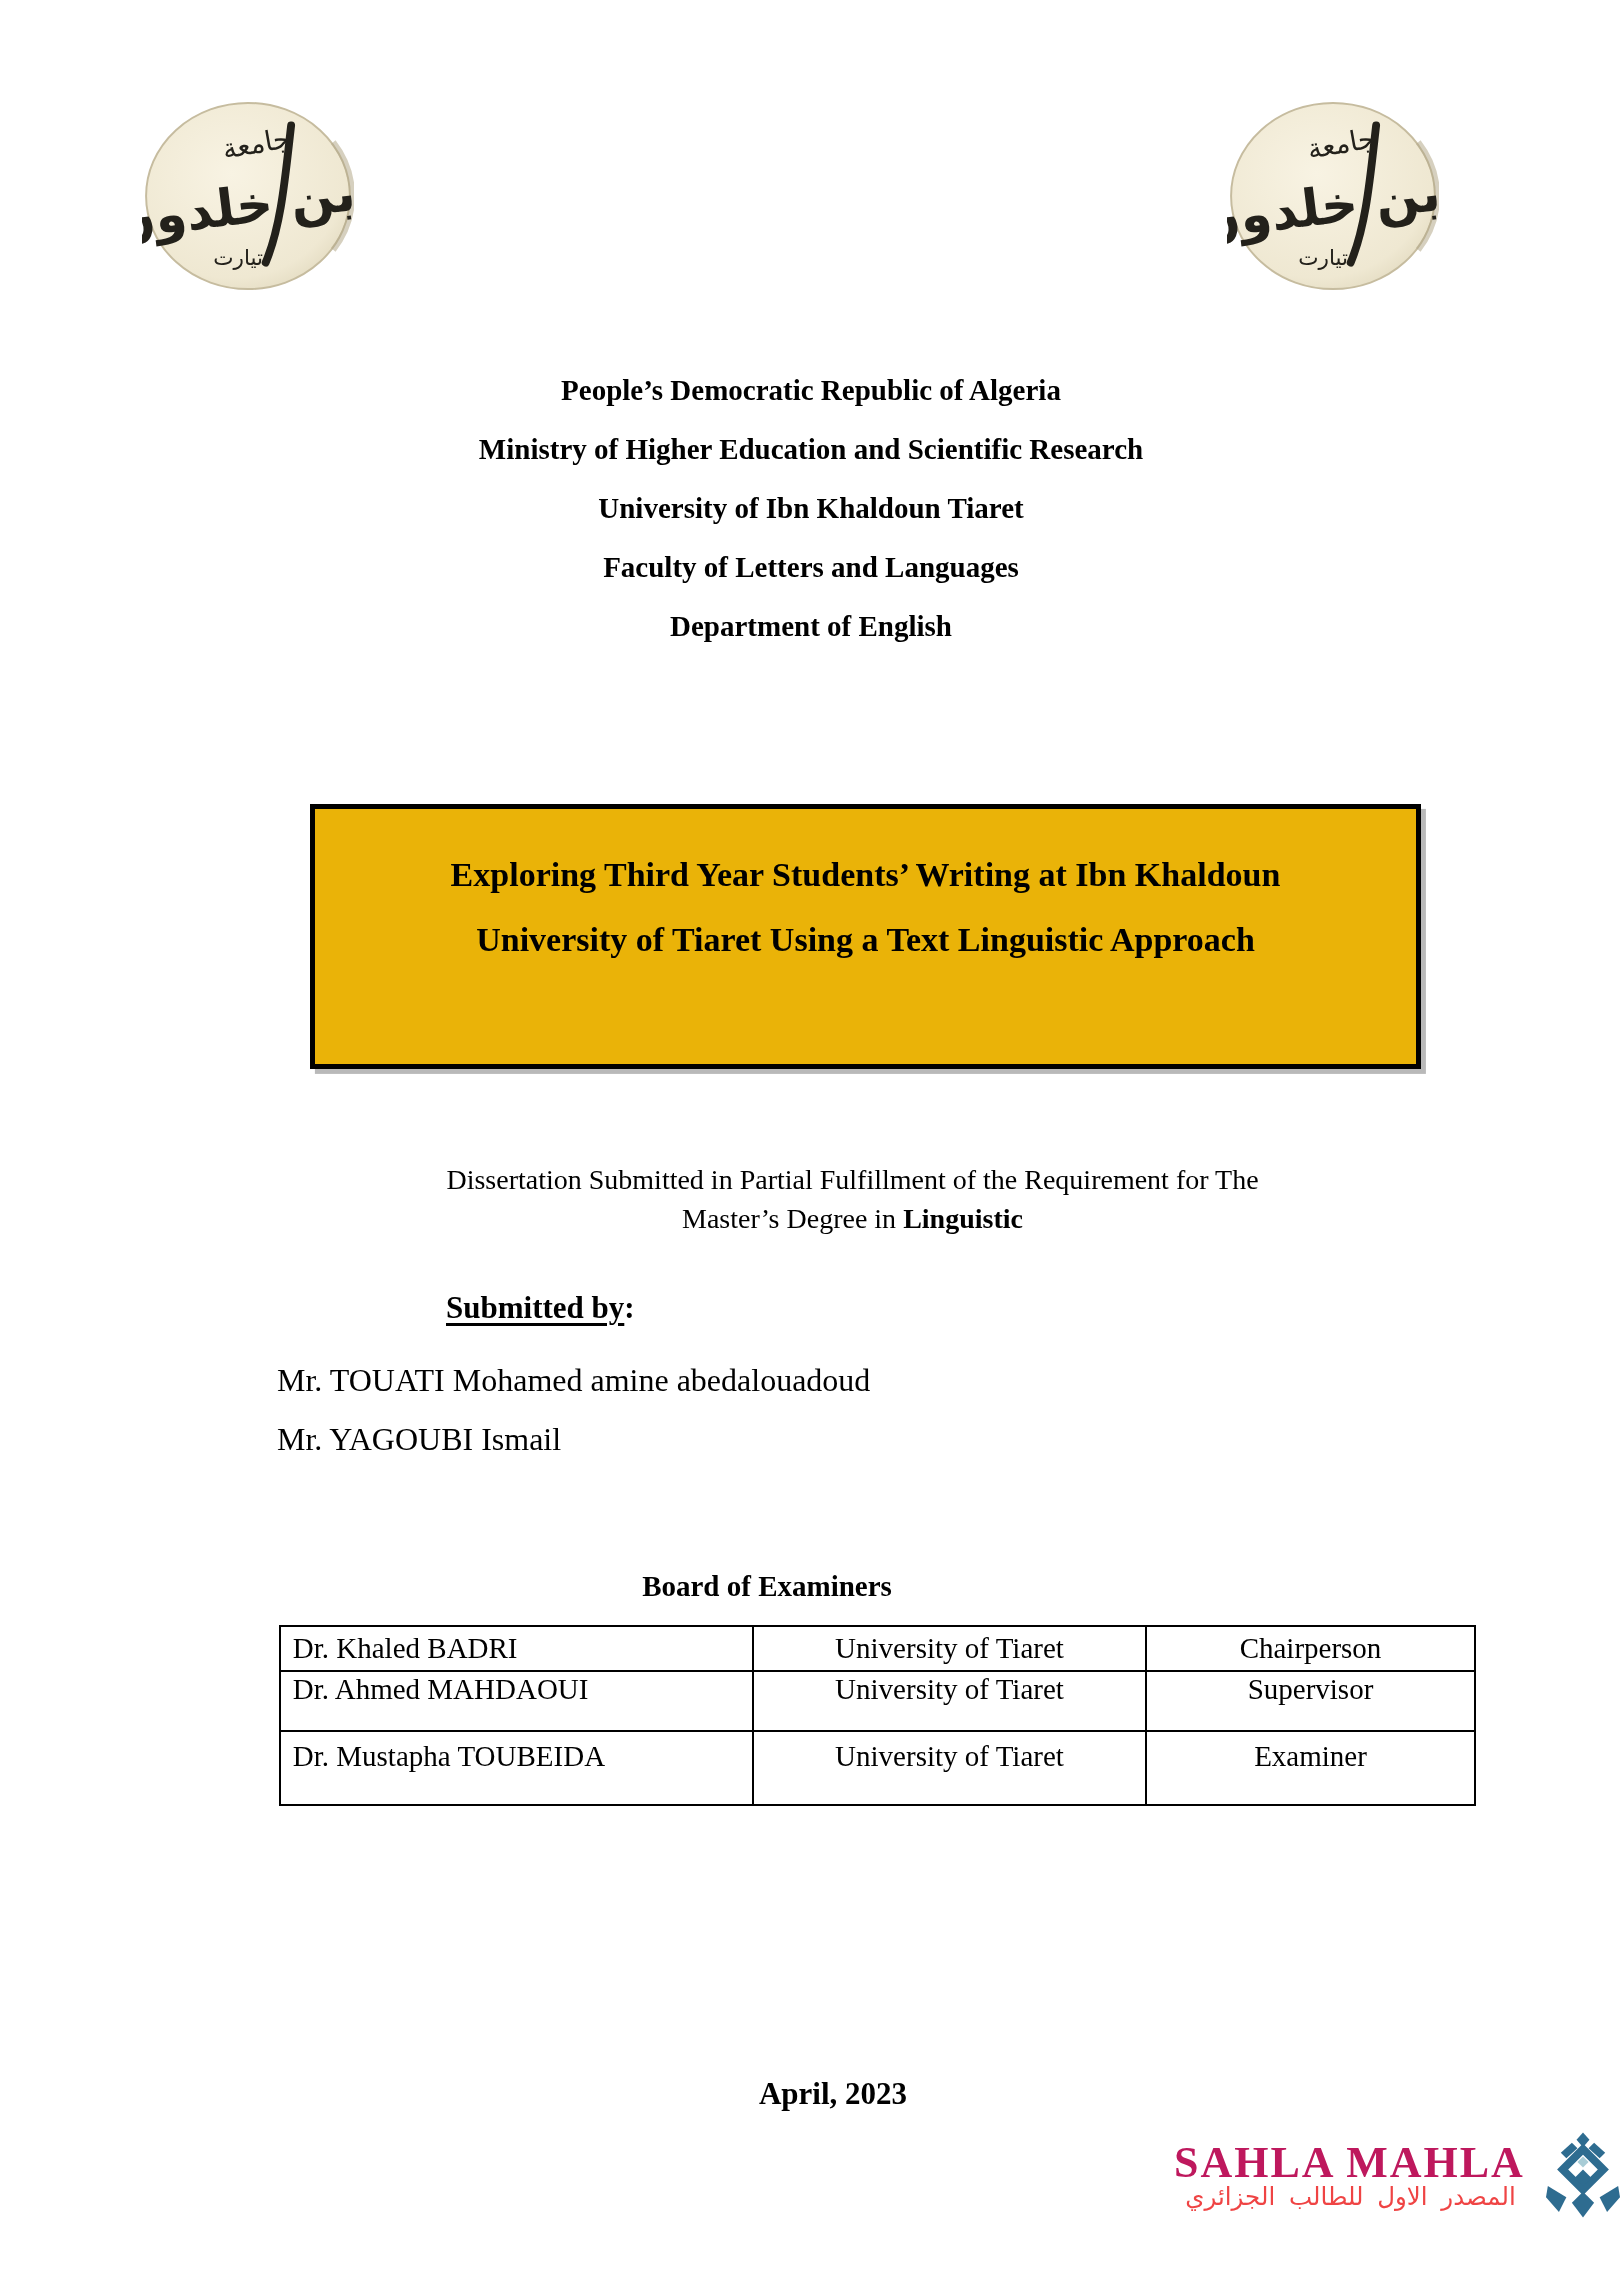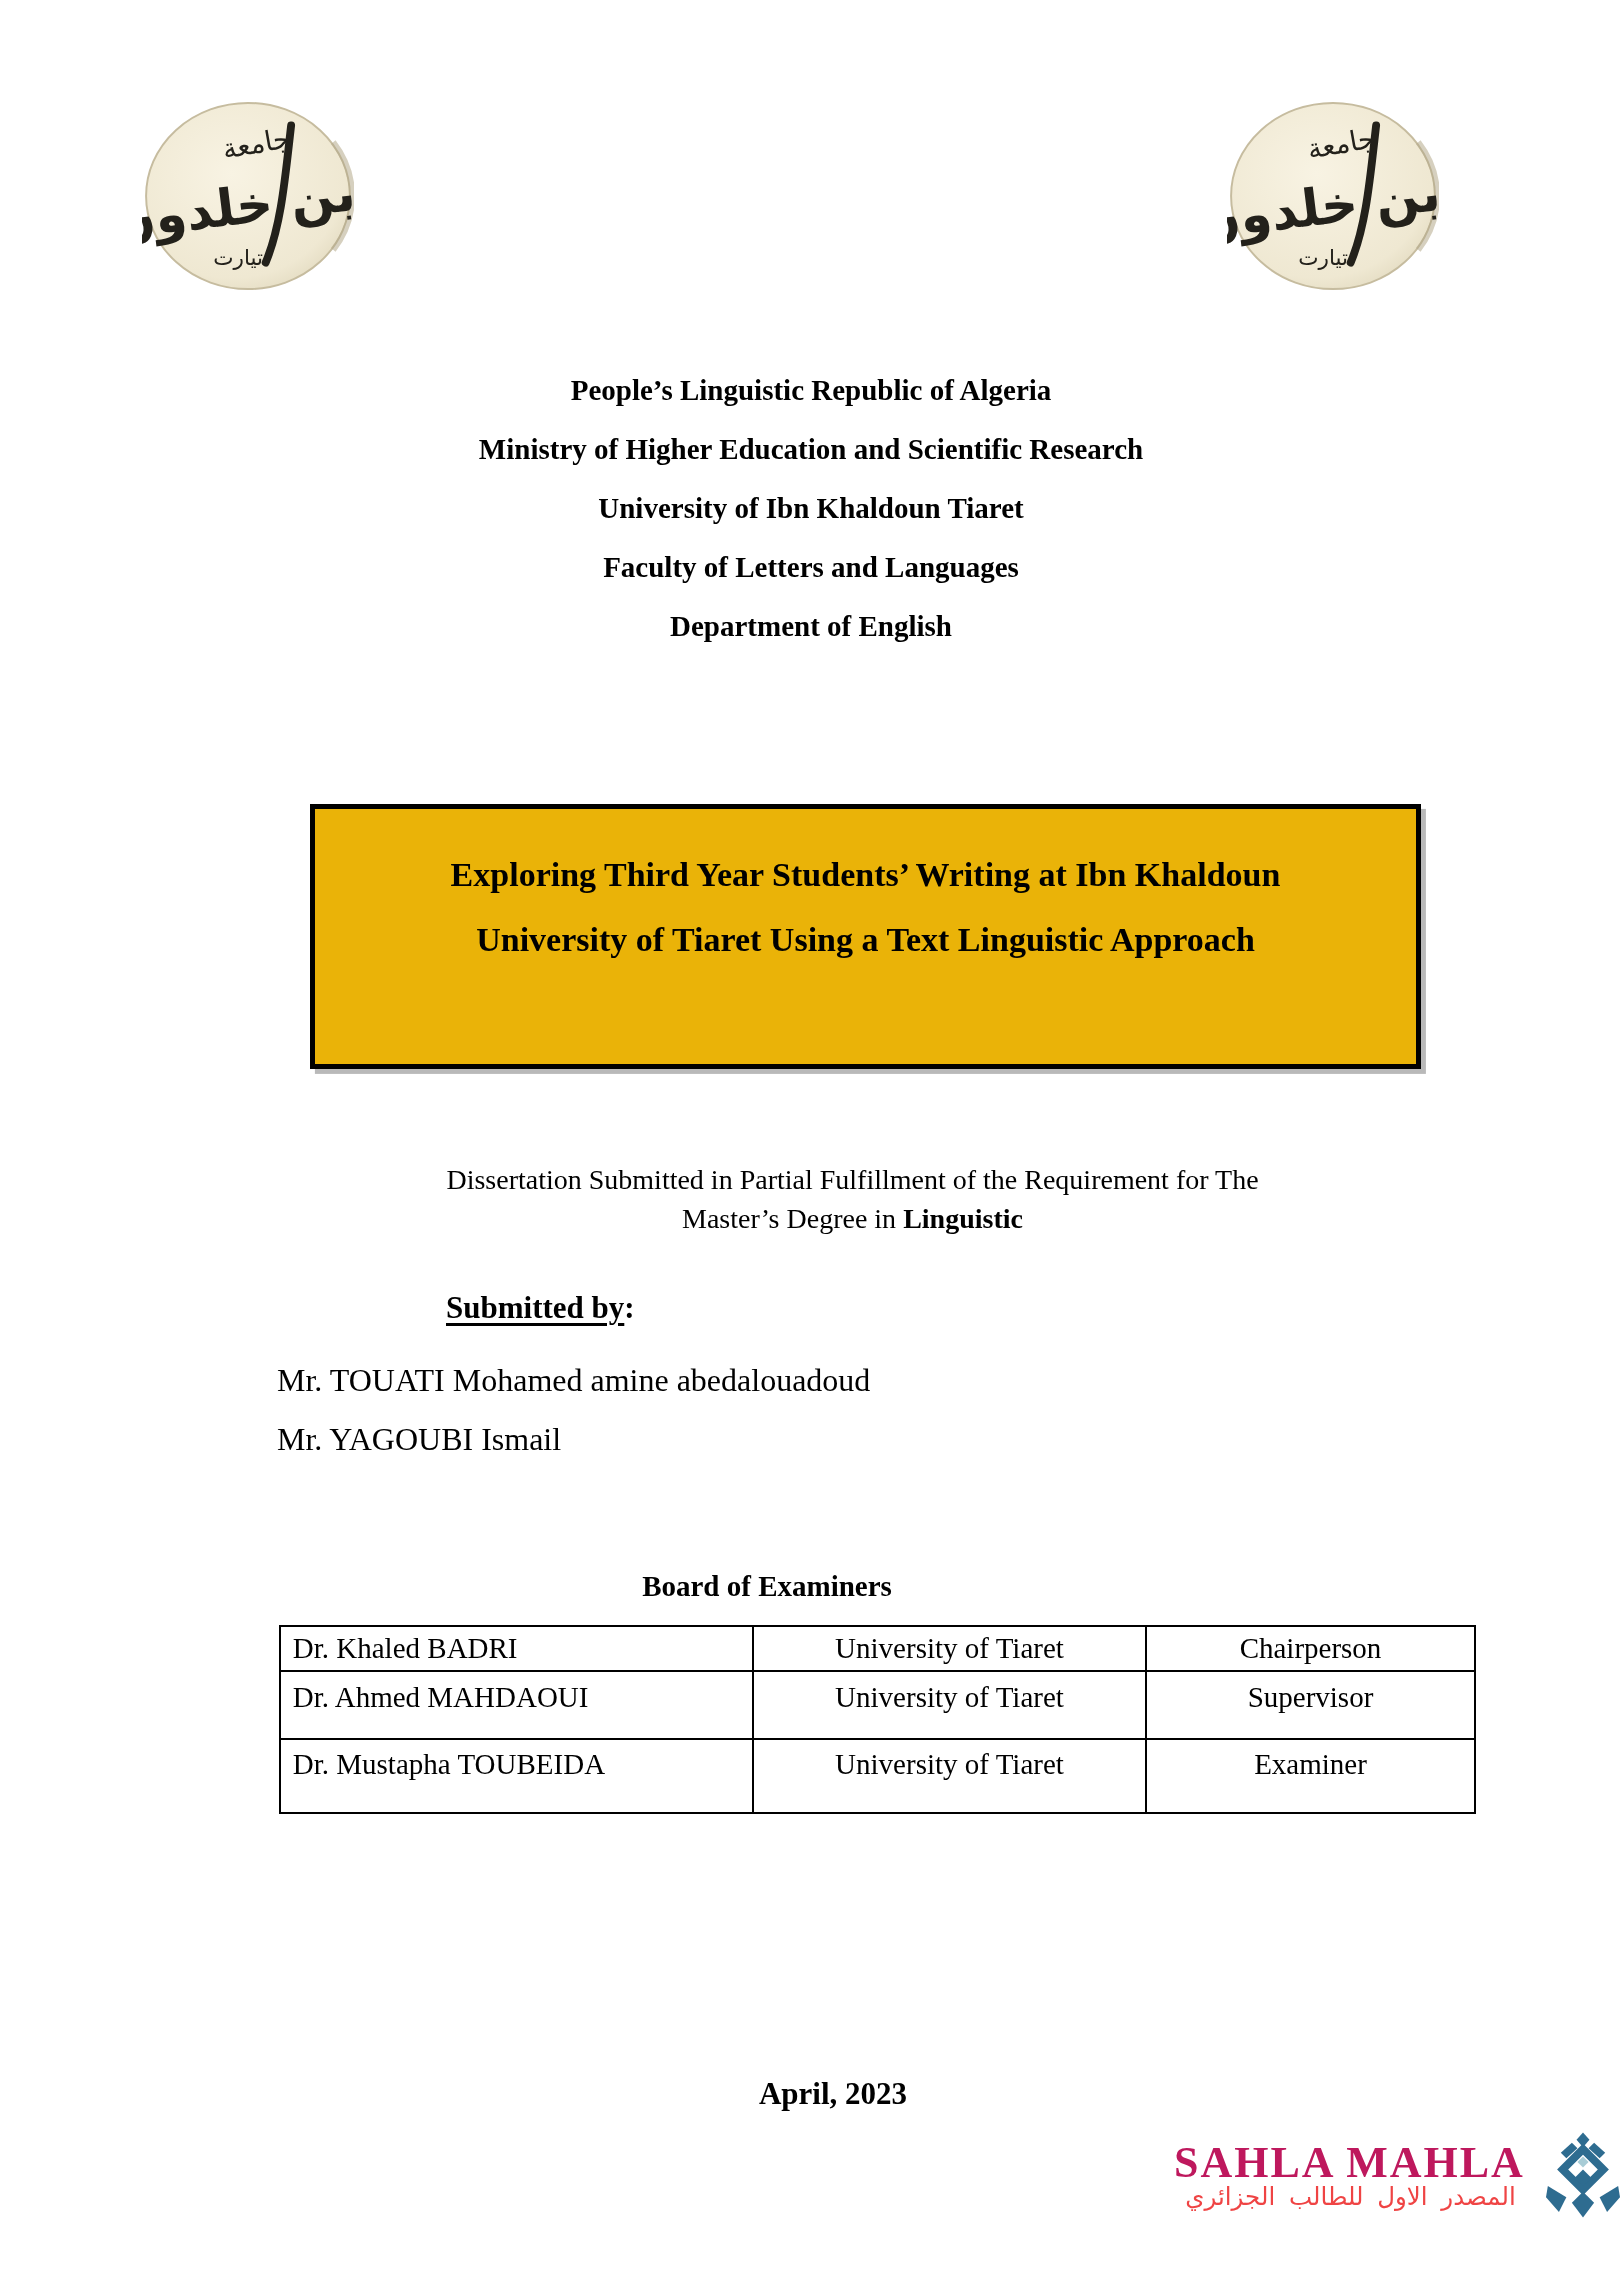--- a/index.html
+++ b/index.html
@@ -68,21 +68,21 @@
   }
   table.board {
     position:absolute; left:279px; top:1625px;
     width:1196px; border-collapse:collapse; table-layout:fixed;
     font-size:29px;
   }
   table.board td { border:2px solid #000; overflow:hidden; }
   table.board td.name   { text-align:left; padding-left:11.8px; }
   table.board td.center { text-align:center; }
   tr.r1 td { height:41px; vertical-align:middle; }
-  tr.r2 td { height:57px; vertical-align:top; padding-top:8px; line-height:35px; }
+  tr.r2 td { height:57px; vertical-align:top; padding-top:0; line-height:35px; }
   tr.r3 td { height:65px; vertical-align:top; padding-top:5.9px; line-height:37px; }
 
   
   .date {
     position:absolute; top:2076px; left:44px; width:1578px;
     text-align:center; font-size:31px; font-weight:bold;
   }
 
   
   .wm-brand {
@@ -133,21 +133,21 @@
     <path d="M195 45 A104 95 0 0 1 195 155" stroke="#b5aa8a" stroke-width="6" fill="none" opacity="0.55"></path>
     <g fill="#23211b" font-family="DejaVu Sans, sans-serif">
       <text x="118" y="56" font-size="28" text-anchor="middle" transform="rotate(-10 118 56)">جامعة</text>
       <text x="104" y="128" font-size="52" font-weight="bold" text-anchor="middle" transform="rotate(-7 104 128)">ابن خلدون</text>
       <text x="98" y="170" font-size="22" text-anchor="middle">تيارت</text>
     </g>
     <path d="M152 28 C146 80 142 130 126 168" stroke="#23211b" stroke-width="8" fill="none" stroke-linecap="round"></path>
   </svg>
 
   <div class="header">
-    <div class="hline">People’s Linguistic Republic of Algeria</div>
+    <div class="hline">People’s Democratic Republic of Algeria</div>
     <div class="hline">Ministry of Higher Education and Scientific Research</div>
     <div class="hline">University of Ibn Khaldoun Tiaret</div>
     <div class="hline">Faculty of Letters and Languages</div>
     <div class="hline">Department of English</div>
   </div>
 
   <div class="title-box">
     <div class="title-line">Exploring Third Year Students’ Writing at Ibn Khaldoun</div>
     <div class="title-line">University of Tiaret Using a Text Linguistic Approach</div>
   </div>

